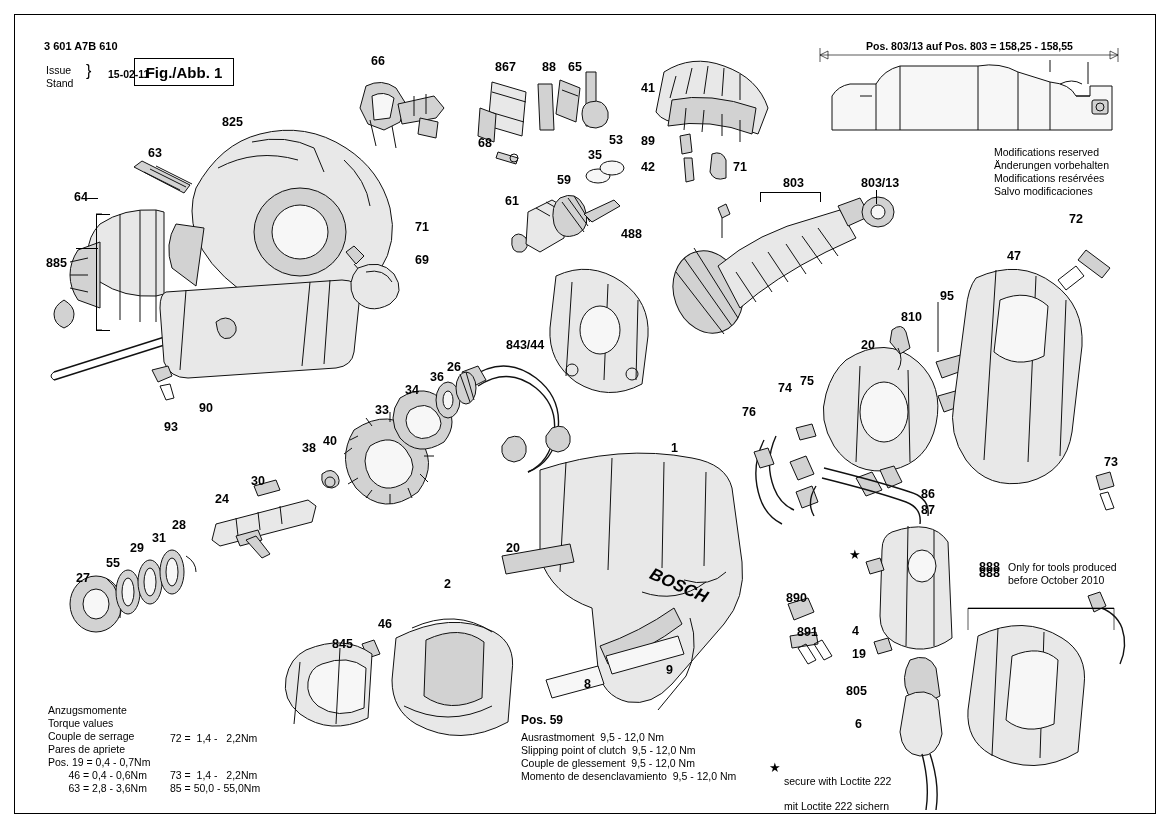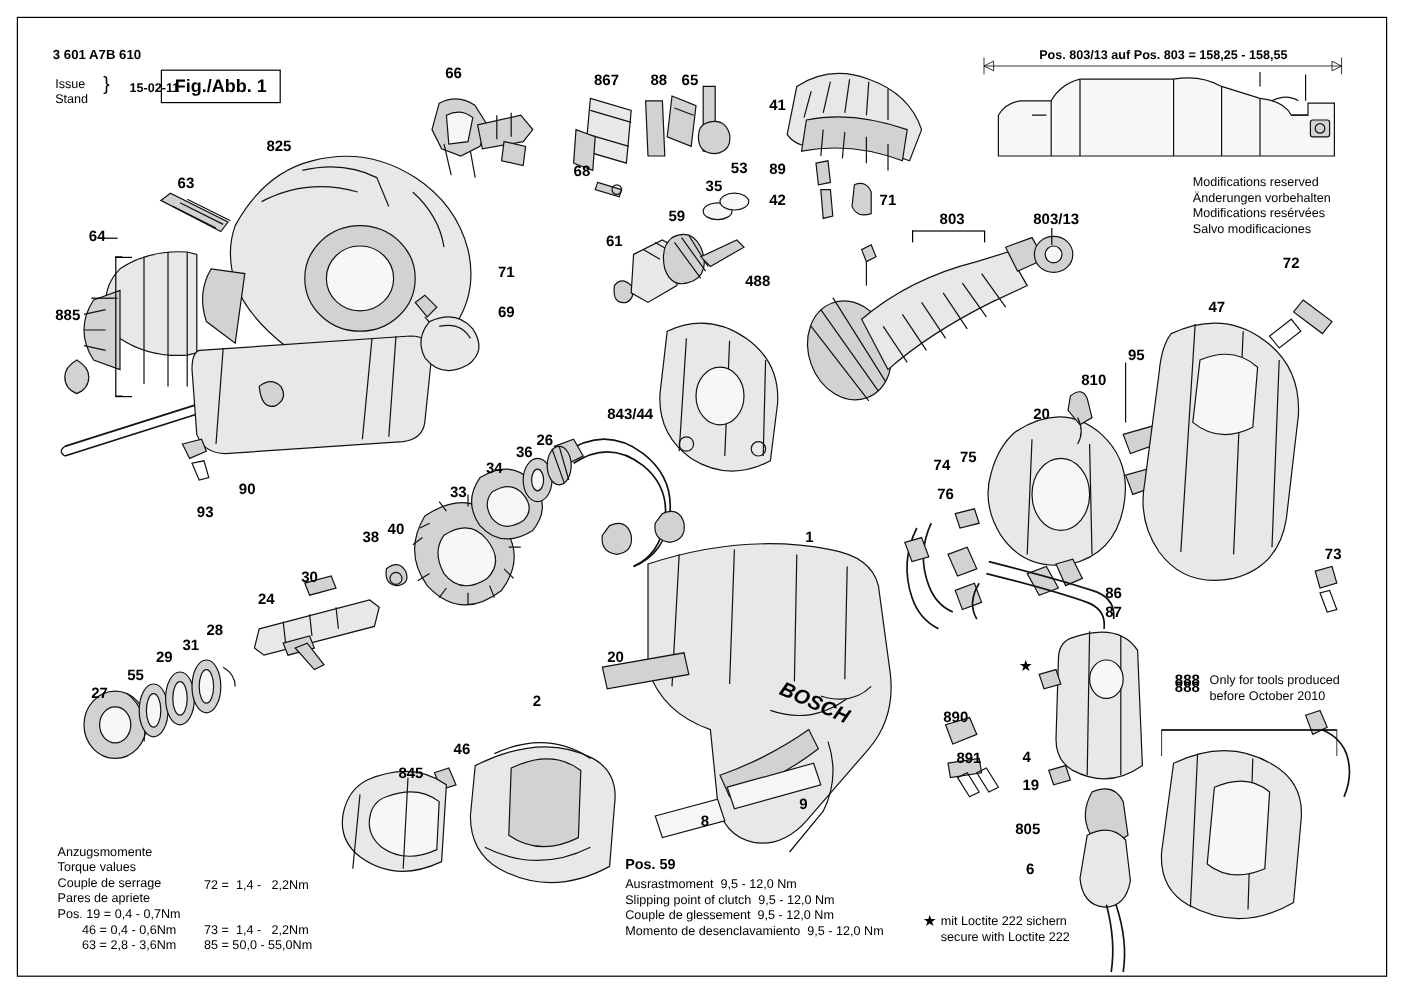--- a/index.html
+++ b/index.html
@@ -307,21 +307,21 @@
   <div class="txt small" style="left:994px;top:172px;">Modifications resérvées</div>
   <div class="txt small" style="left:994px;top:185px;">Salvo modificaciones</div>
 
   <div class="txt smallb" style="left:866px;top:40px;">Pos. 803/13 auf Pos. 803 = 158,25 - 158,55</div>
 
   <div class="txt num" style="left:979px;top:560px;">888</div>
   <div class="txt small" style="left:1008px;top:561px;">Only for tools produced</div>
   <div class="txt small" style="left:1008px;top:574px;">before October 2010</div>
 
   <div class="txt star" style="left:769px;top:760px;">★</div>
-  <div class="txt small" style="left:784px;top:762px;">mit Loctite 222 sichern</div>
+  <div class="txt small" style="left:784px;top:800px;">mit Loctite 222 sichern</div>
   <div class="txt small" style="left:784px;top:775px;">secure with Loctite 222</div>
   <div class="txt star" style="left:849px;top:547px;">★</div>
 
   <div class="txt" style="left:648px;top:576px;font-size:17px;font-weight:bold;font-style:italic;transform:rotate(24deg);">BOSCH</div>
 
   <div class="txt small" style="left:48px;top:704px;">Anzugsmomente</div>
   <div class="txt small" style="left:48px;top:717px;">Torque values</div>
   <div class="txt small" style="left:48px;top:730px;">Couple de serrage</div>
   <div class="txt small" style="left:48px;top:743px;">Pares de apriete</div>
   <div class="txt small" style="left:48px;top:756px;">Pos. 19 = 0,4 - 0,7Nm</div>
@@ -367,21 +367,21 @@
       <div class="txt num" style="left: 506px; top: 338px;">843/44</div>
       <div class="txt num" style="left: 861px; top: 338px;">20</div>
       <div class="txt num" style="left: 447px; top: 360px;">26</div>
       <div class="txt num" style="left: 430px; top: 370px;">36</div>
       <div class="txt num" style="left: 405px; top: 383px;">34</div>
       <div class="txt num" style="left: 778px; top: 381px;">74</div>
       <div class="txt num" style="left: 800px; top: 374px;">75</div>
       <div class="txt num" style="left: 164px; top: 420px;">93</div>
       <div class="txt num" style="left: 199px; top: 401px;">90</div>
       <div class="txt num" style="left: 375px; top: 403px;">33</div>
-      <div class="txt num" style="left: 781px; top: 405px;">76</div>
+      <div class="txt num" style="left: 742px; top: 405px;">76</div>
       <div class="txt num" style="left: 302px; top: 441px;">38</div>
       <div class="txt num" style="left: 323px; top: 434px;">40</div>
       <div class="txt num" style="left: 671px; top: 441px;">1</div>
       <div class="txt num" style="left: 1104px; top: 455px;">73</div>
       <div class="txt num" style="left: 251px; top: 474px;">30</div>
       <div class="txt num" style="left: 921px; top: 487px;">86</div>
       <div class="txt num" style="left: 215px; top: 492px;">24</div>
       <div class="txt num" style="left: 921px; top: 503px;">87</div>
       <div class="txt num" style="left: 172px; top: 518px;">28</div>
       <div class="txt num" style="left: 152px; top: 531px;">31</div>

